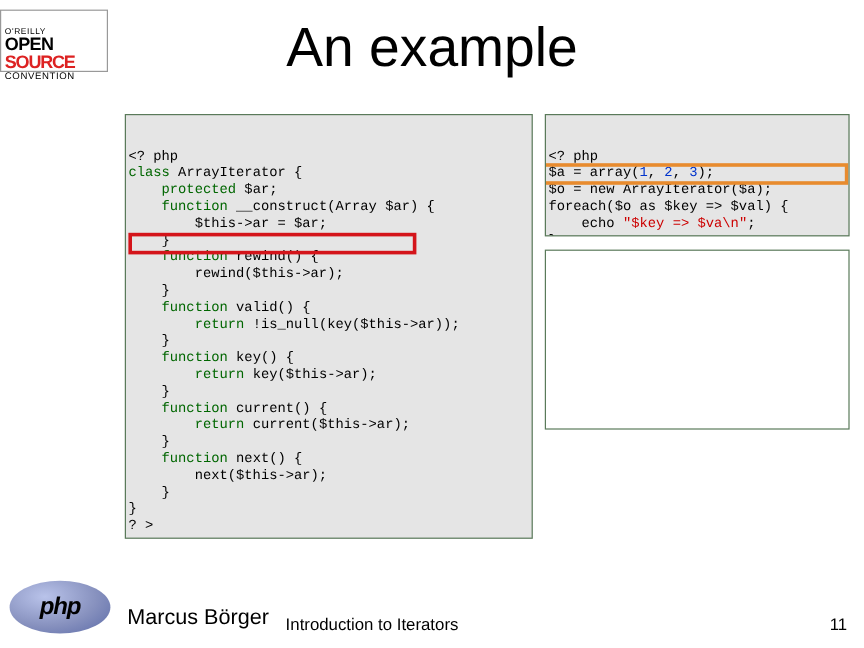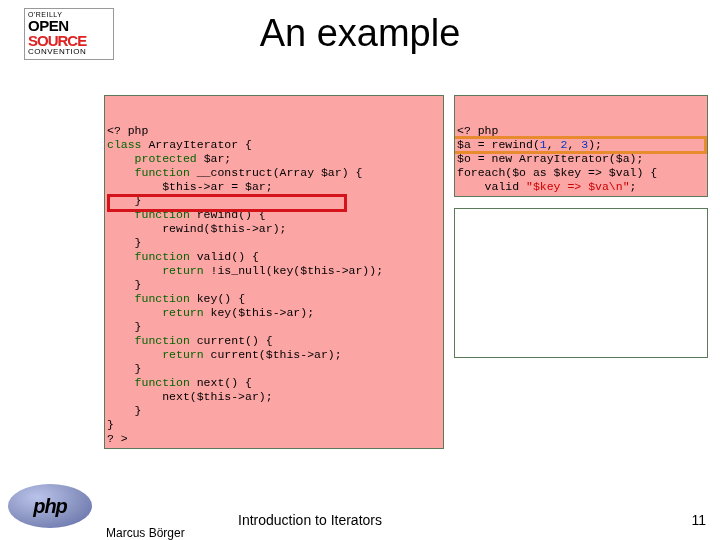--- a/index.html
+++ b/index.html
@@ -1,34 +1,34 @@
 <!DOCTYPE html>
 <html><head>
 <meta charset="utf-8">
 <style>
   * { margin: 0; padding: 0; box-sizing: border-box; }
   html, body { width: 720px; height: 540px; background: #fff; font-family: Verdana, Arial, sans-serif; }
   .slide { position: relative; width: 720px; height: 540px; }
-  .logo-oreilly { position: absolute; left: 24px; top: 8px; width: 90px; height: 52px; border: 1px solid #999; padding: 2px 3px; font-family: Arial, sans-serif; line-height: 1; }
+  .logo-oreilly { position: absolute; left: 0; top: 8px; width: 90px; height: 52px; border: 1px solid #999; padding: 14px 3px; font-family: Arial, sans-serif; line-height: 1; }
   .logo-oreilly .l1 { font-size: 7px; letter-spacing: 0.5px; }
   .logo-oreilly .l2 { font-size: 15px; font-weight: 900; letter-spacing: -0.5px; }
   .logo-oreilly .l3 { font-size: 15px; font-weight: 700; color: #d22; letter-spacing: -1px; }
   .logo-oreilly .l4 { font-size: 8px; letter-spacing: 0.5px; }
-  .title { position: absolute; top: 12px; left: 0; width: 720px; text-align: center; font-size: 38px; font-family: Verdana, sans-serif; color: #000; }
-  .codebox { position: absolute; border: 1px solid #5a7a5a; background: #fca5a5; font-family: "Courier New", monospace; font-size: 11.5px; line-height: 14px; white-space: pre; padding: 0; overflow: hidden; }
+  .title { position: absolute; top: 12px; left: 0; width: 720px; text-align: center; font-size: 46px; font-family: Verdana, sans-serif; color: #000; }
+  .codebox { position: absolute; border: 1px solid #5a7a5a; background: #e5e5e5; font-family: "Courier New", monospace; font-size: 11.5px; line-height: 14px; white-space: pre; padding: 0; overflow: hidden; }
   .codebox .inner { position: relative; padding: 0 2px; }
   .left { left: 104px; top: 95px; width: 340px; height: 354px; }
   .right { left: 454px; top: 95px; width: 254px; height: 102px; }
   .k-class, .k-protected, .k-function, .k-return { color: #006600; }
   .k-php { color: #000; }
   .num { color: #0033cc; }
   .str { color: #cc0000; }
   .hl-red { position: absolute; border: 3px solid #d4141a; pointer-events: none; }
   .hl-orange { position: absolute; border: 3px solid #e88b2e; pointer-events: none; }
-  .footer-author { position: absolute; left: 106px; bottom: 0; font-size: 12px; }
+  .footer-author { position: absolute; left: 106px; bottom: 15px; font-size: 18px; }
   .footer-title { position: absolute; left: 0; width: 620px; bottom: 12px; text-align: center; font-size: 14px; }
   .footer-page { position: absolute; right: 14px; bottom: 12px; font-size: 14px; text-align: center; }
   .php-logo { position: absolute; left: 8px; bottom: 8px; width: 88px; height: 48px; }
   .php-logo .ellipse { width: 84px; height: 44px; border-radius: 50%; background: radial-gradient(ellipse at 35% 30%, #b9c3ea 0%, #8892bf 55%, #5b6aa7 100%); display: flex; align-items: center; justify-content: center; }
   .php-logo .txt { font-family: Arial, sans-serif; font-weight: 900; font-size: 20px; color: #000; font-style: italic; letter-spacing: -1px; }
   .boxwhite { position: absolute; border: 1px solid #5a7a5a; background: #fff; }
 </style>
 </head>
 <body>
 
@@ -65,24 +65,24 @@
 <span class="k-function">    function </span><span>next() {</span>
 <span>        next($this-&gt;ar);</span>
 <span>    }</span>
 <span>}</span>
 <span>? &gt;</span></div>
     <div class="hl-red" style="left:2px; top:98px; width:240px; height:18px;"></div>
   </div>
 
   <div class="codebox right">
     <div class="inner"><span>&lt;? </span><span class="k-php">php</span>
-<span>$a = rewind(</span><span class="num">1</span><span>, </span><span class="num">2</span><span>, </span><span class="num">3</span><span>);</span>
+<span>$a = array(</span><span class="num">1</span><span>, </span><span class="num">2</span><span>, </span><span class="num">3</span><span>);</span>
 <span>$o = new ArrayIterator($a);</span>
 <span>foreach($o as $key =&gt; $val) {</span>
-<span>    valid </span><span class="str">"$key =&gt; $va\n"</span><span>;</span>
+<span>    echo </span><span class="str">"$key =&gt; $va\n"</span><span>;</span>
 <span>}</span>
 </div>
     <div class="hl-orange" style="left:-3px; top:40px; width:255px; height:18px;"></div>
   </div>
 
   <div class="boxwhite" style="left:454px; top:208px; width:254px; height:150px;"></div>
 
   <div class="php-logo">
     <div class="ellipse">
       <span class="txt">php</span>

